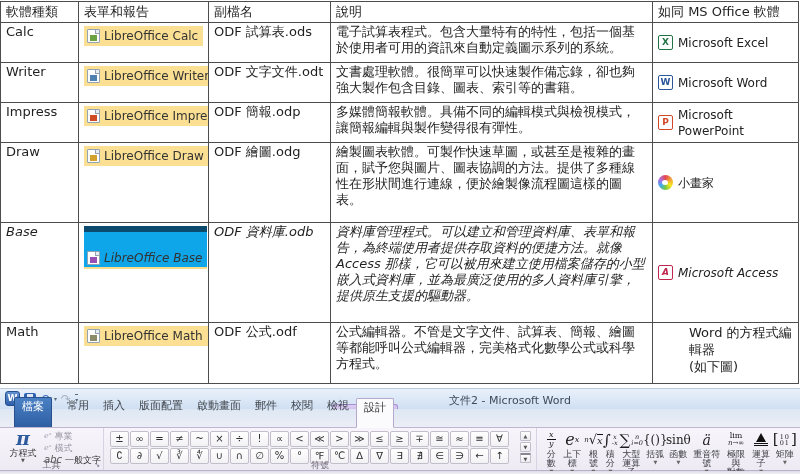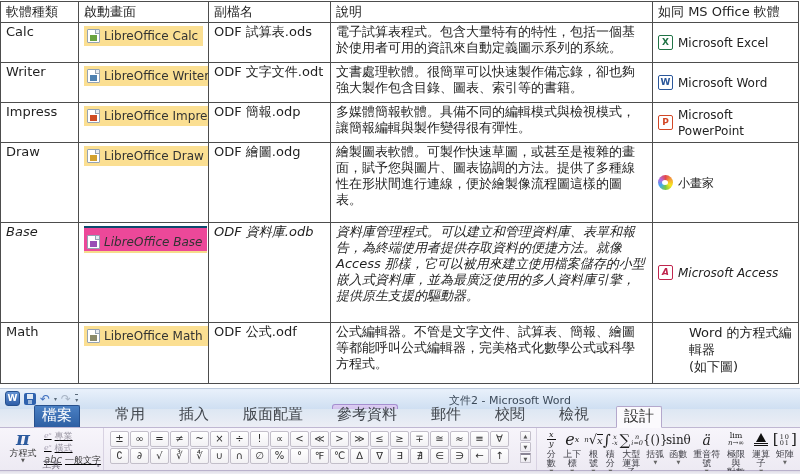--- a/index.html
+++ b/index.html
@@ -10,21 +10,21 @@
   
   table.doc { border-collapse:collapse; table-layout:fixed; width:799px; margin-top:1px; }
   table.doc th, table.doc td {
     border:1px solid #4d4d4d; padding:1px 5px; vertical-align:top; text-align:left;
     font-size:13px; line-height:16px; color:#1f1f1f; font-weight:normal; overflow:hidden;
   }
   table.doc th { height:21px; line-height:18px; }
   td.desc { line-height:16px; }
   .hl { display:inline-flex; align-items:center; gap:4px; background:#fbdf92;
         padding:2px 5px 2px 3px; margin-top:2px; font-size:12px; color:#333; white-space:nowrap; }
-  .hl-base { background:#ec4899; border-top:2px solid #0c4a6e; border-bottom:2px solid #f7dc8c; padding-top:6px; padding-bottom:1px; }
+  .hl-base { background:#0ea5e9; border-top:6px solid #0c4a6e; border-bottom:2px solid #f7dc8c; padding-top:18px; padding-bottom:1px; }
   .lo-icon { width:13px; height:14px; background:#fff; border:1px solid #94a3b4;
              border-radius:1px; position:relative; flex:0 0 auto; }
   .lo-icon i { position:absolute; left:2px; top:5px; width:7px; height:6px; background:var(--c); }
   .lo-icon s { position:absolute; right:0; top:0; width:4px; height:4px;
                border-left:1px solid #94a3b4; border-bottom:1px solid #94a3b4; background:#e8edf2; }
   .ms-td { vertical-align:middle !important; }
   .ms-td.top { vertical-align:top !important;padding-left:36px; }
   .ms-wrap { display:flex; align-items:center; gap:5px; font-size:12px; color:#222; }
   .ms-badge { width:15px; height:15px; border-radius:2px; background:#fff;
               border:1px solid var(--c); color:var(--c); font-weight:bold;
@@ -50,39 +50,39 @@
   .redo-icon { color:#a8b4c4; font-size:12px; line-height:12px; }
   .caret-sm { font-size:6px; color:#5a6a7a; }
   .qat-more { font-size:6px; color:#5a6a7a; border-top:1px solid #5a6a7a; padding-top:1px; }
   .ctx-label { position:absolute; left:332px; top:3px; width:66px; height:18px;
                background:linear-gradient(#dccdf2,#b59ddd); border:1px solid #a58fd0; border-bottom:none;
                border-radius:3px 3px 0 0; color:#4a2c80; font-size:10px; line-height:17px; text-align:center;margin-top:12px; }
   .win-title { position:absolute; left:220px; right:0; top:4px; text-align:center;
                font-size:11px; color:#3c4a5a; }
   .tabrow { position:relative; height:19px; background:linear-gradient(#dde7f3,#eceef5);
             border-bottom:1px solid #bfb7d2; display:flex; align-items:flex-end; padding-left:14px; }
-  .tab { font-size:15px; color:#41464d; padding:2px 7px 2px; height:22px; line-height:14px; white-space:nowrap;margin-left:20px; }
+  .tab { font-size:11px; color:#41464d; padding:2px 7px 2px; height:30px; line-height:14px; white-space:nowrap; }
   .tab.file { background:linear-gradient(#4a80c4,#2e5fa3); color:#fff; border-radius:2px 2px 0 0;
               margin-right:8px; border:1px solid #27508d; border-bottom:none; }
   .tab.active { background:#fbfafd; border:1px solid #b4a8cc; border-bottom:1px solid #fbfafd;
                 border-radius:2px 2px 0 0; margin-bottom:-1px; color:#333; }
   .body { position:relative; height:43px; background:linear-gradient(#f7f5fb,#edeaf3);
           border-bottom:1px solid #b9b1cb; display:flex; }
   .group { position:relative; height:100%; border-right:1px solid #d8d2e2; }
   .group-label { position:absolute; bottom:0; left:0; right:0; text-align:center;
                  font-size:9px; line-height:10px; color:#6f6a78; }
   
   .g-tools { width:104px; }
   .eq-big { position:absolute; left:4px; top:1px; width:38px; text-align:center; }
   .eq-pi { font-family:"DejaVu Serif", serif; font-style:italic; font-weight:bold;
            font-size:19px; line-height:19px; color:#2d5b9e; }
   .eq-label { font-size:9px; line-height:10px; color:#333; }
   .eq-caret { font-size:5px; color:#555; line-height:5px; }
   .tool-items { position:absolute; left:44px; top:3px; width:60px; display:flex;
-                flex-direction:column; gap:2px;text-decoration:underline; }
+                flex-direction:column; gap:2px; }
   .tool-item { font-size:9px; line-height:10px; color:#9a96a3; display:flex; gap:3px; align-items:center; white-space:nowrap; }
   .tool-item.enabled { color:#333; }
   .ti-ic { font-family:"DejaVu Serif", serif; font-style:italic; font-size:8px; color:#aaa4b5; }
   .ti-abc { font-style:italic; font-size:10px; color:#555; }
   .dlg-launcher { position:absolute; right:3px; bottom:1px; font-size:7px; line-height:8px; color:#7a7489; }
   
   .g-symbols { width:433px; }
   .sym-grid { position:absolute; left:6px; top:3px; display:grid;
               grid-template-columns:repeat(20, 19px); grid-auto-rows:16px; gap:1px; }
   .sym-btn { background:linear-gradient(#fff,#f2f1f4); border:1px solid #c3bfca; border-radius:2px;
@@ -135,21 +135,21 @@
     <colgroup>
         <col style="width: 78px;">
         <col style="width: 130px;">
         <col style="width: 122px;">
         <col style="width: 322px;">
         <col style="width: 146px;">
       </colgroup>
     <thead>
       <tr>
           <th>軟體種類</th>
-          <th>啟動畫面</th>
+          <th>表單和報告</th>
           <th>副檔名</th>
           <th>說明</th>
           <th>如同 MS Office 軟體</th>
         </tr>
     </thead>
     <tbody>
         <tr style="height: 40px;">
           <td>Calc</td>
           <td><span class="hl">
               <span class="lo-icon" style="--c: #6aa33f;">
@@ -269,21 +269,21 @@
         <span class="qat-more">▾</span>
       </div>
       <div class="ctx-label">方程式工具</div>
       <div class="win-title">文件2 - Microsoft Word</div>
     </div>
     <div class="tabrow">
         <span class="tab file">檔案</span>
         <span class="tab">常用</span>
         <span class="tab">插入</span>
         <span class="tab">版面配置</span>
-        <span class="tab">參考資料</span>
+        <span class="tab">啟動畫面</span>
         <span class="tab">郵件</span>
         <span class="tab">校閱</span>
         <span class="tab">檢視</span>
         <span class="tab active">設計</span>
       </div>
     <div class="body">
       <div class="group g-tools">
         <div class="eq-big">
           <div class="eq-pi">π</div>
           <div class="eq-label">方程式</div>
@@ -347,20 +347,21 @@
             <span class="sym-btn">∈</span>
             <span class="sym-btn">∋</span>
             <span class="sym-btn">←</span>
             <span class="sym-btn">↑</span>
           </div>
         <div class="sym-scroll">
           <span class="sbtn">▲</span>
           <span class="sbtn">▼</span>
           <span class="sbtn" style="border-top:2px solid #8a8595;">▼</span>
         </div>
+        <div class="group-label">符號</div>
       </div>
       <div class="group g-structs">
           <span class="st-item">
             <span class="st-glyph">
               <span class="gf">
                 <b>x</b>
                 <b>y</b>
               </span>
             </span>
             <span class="st-label">分數</span>

